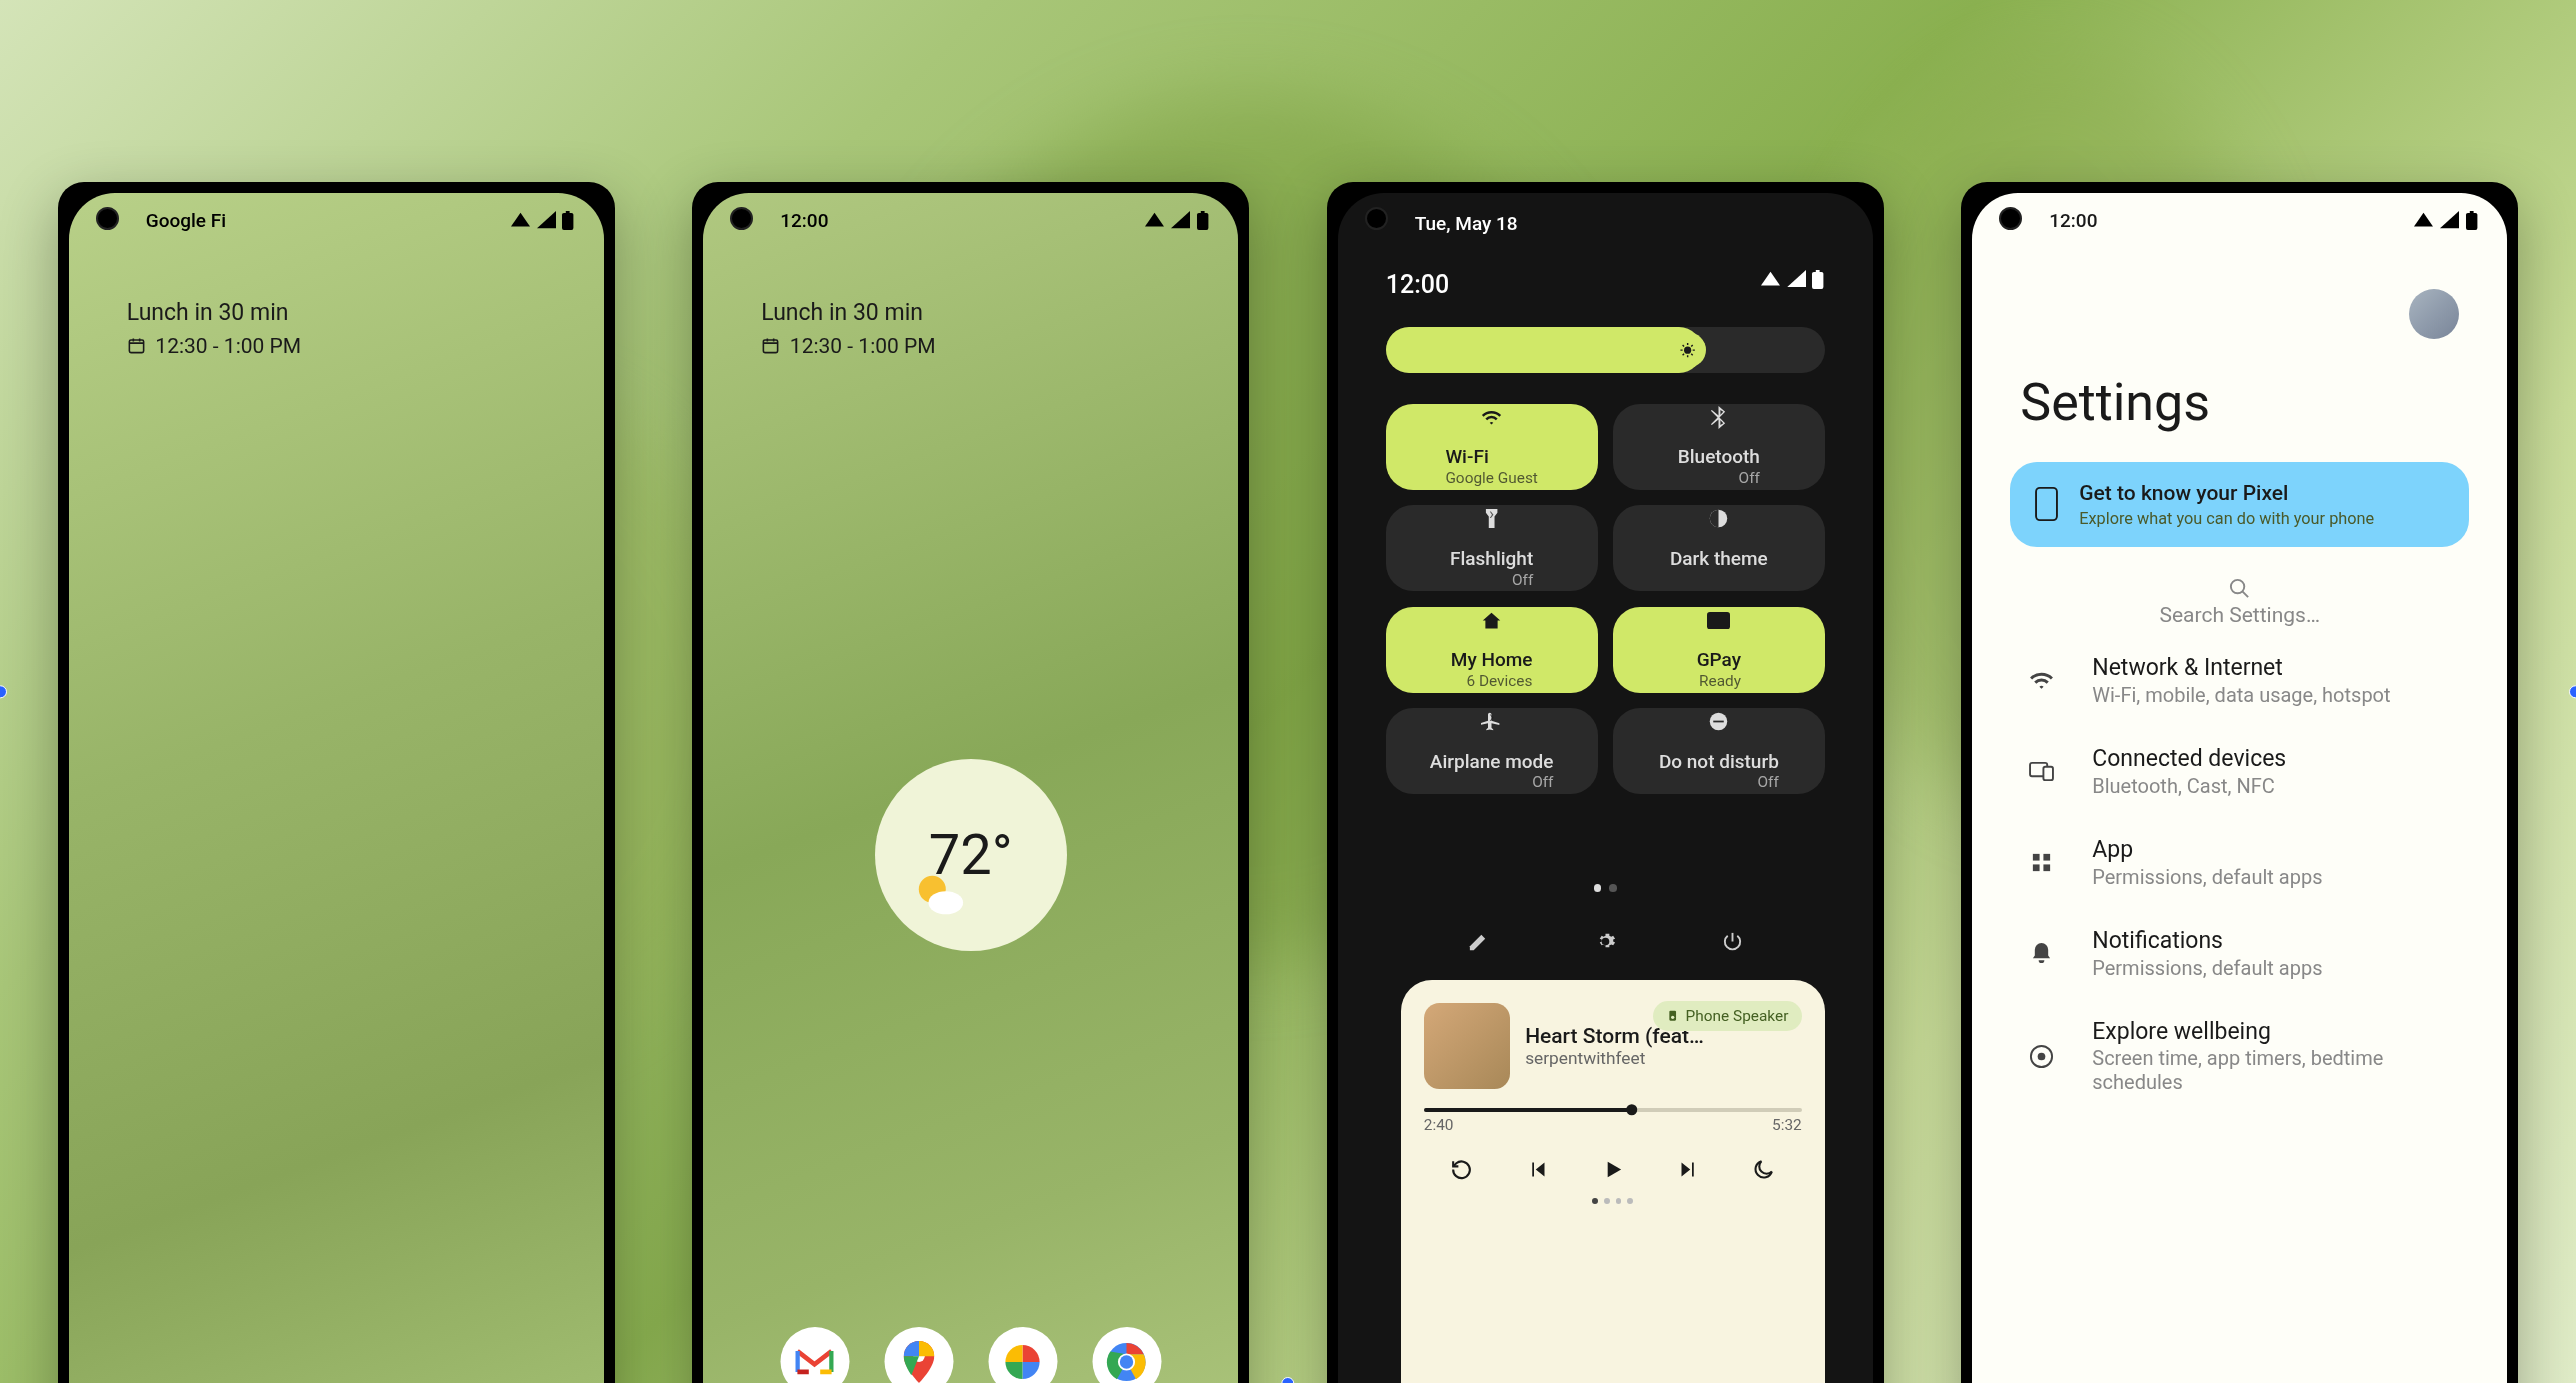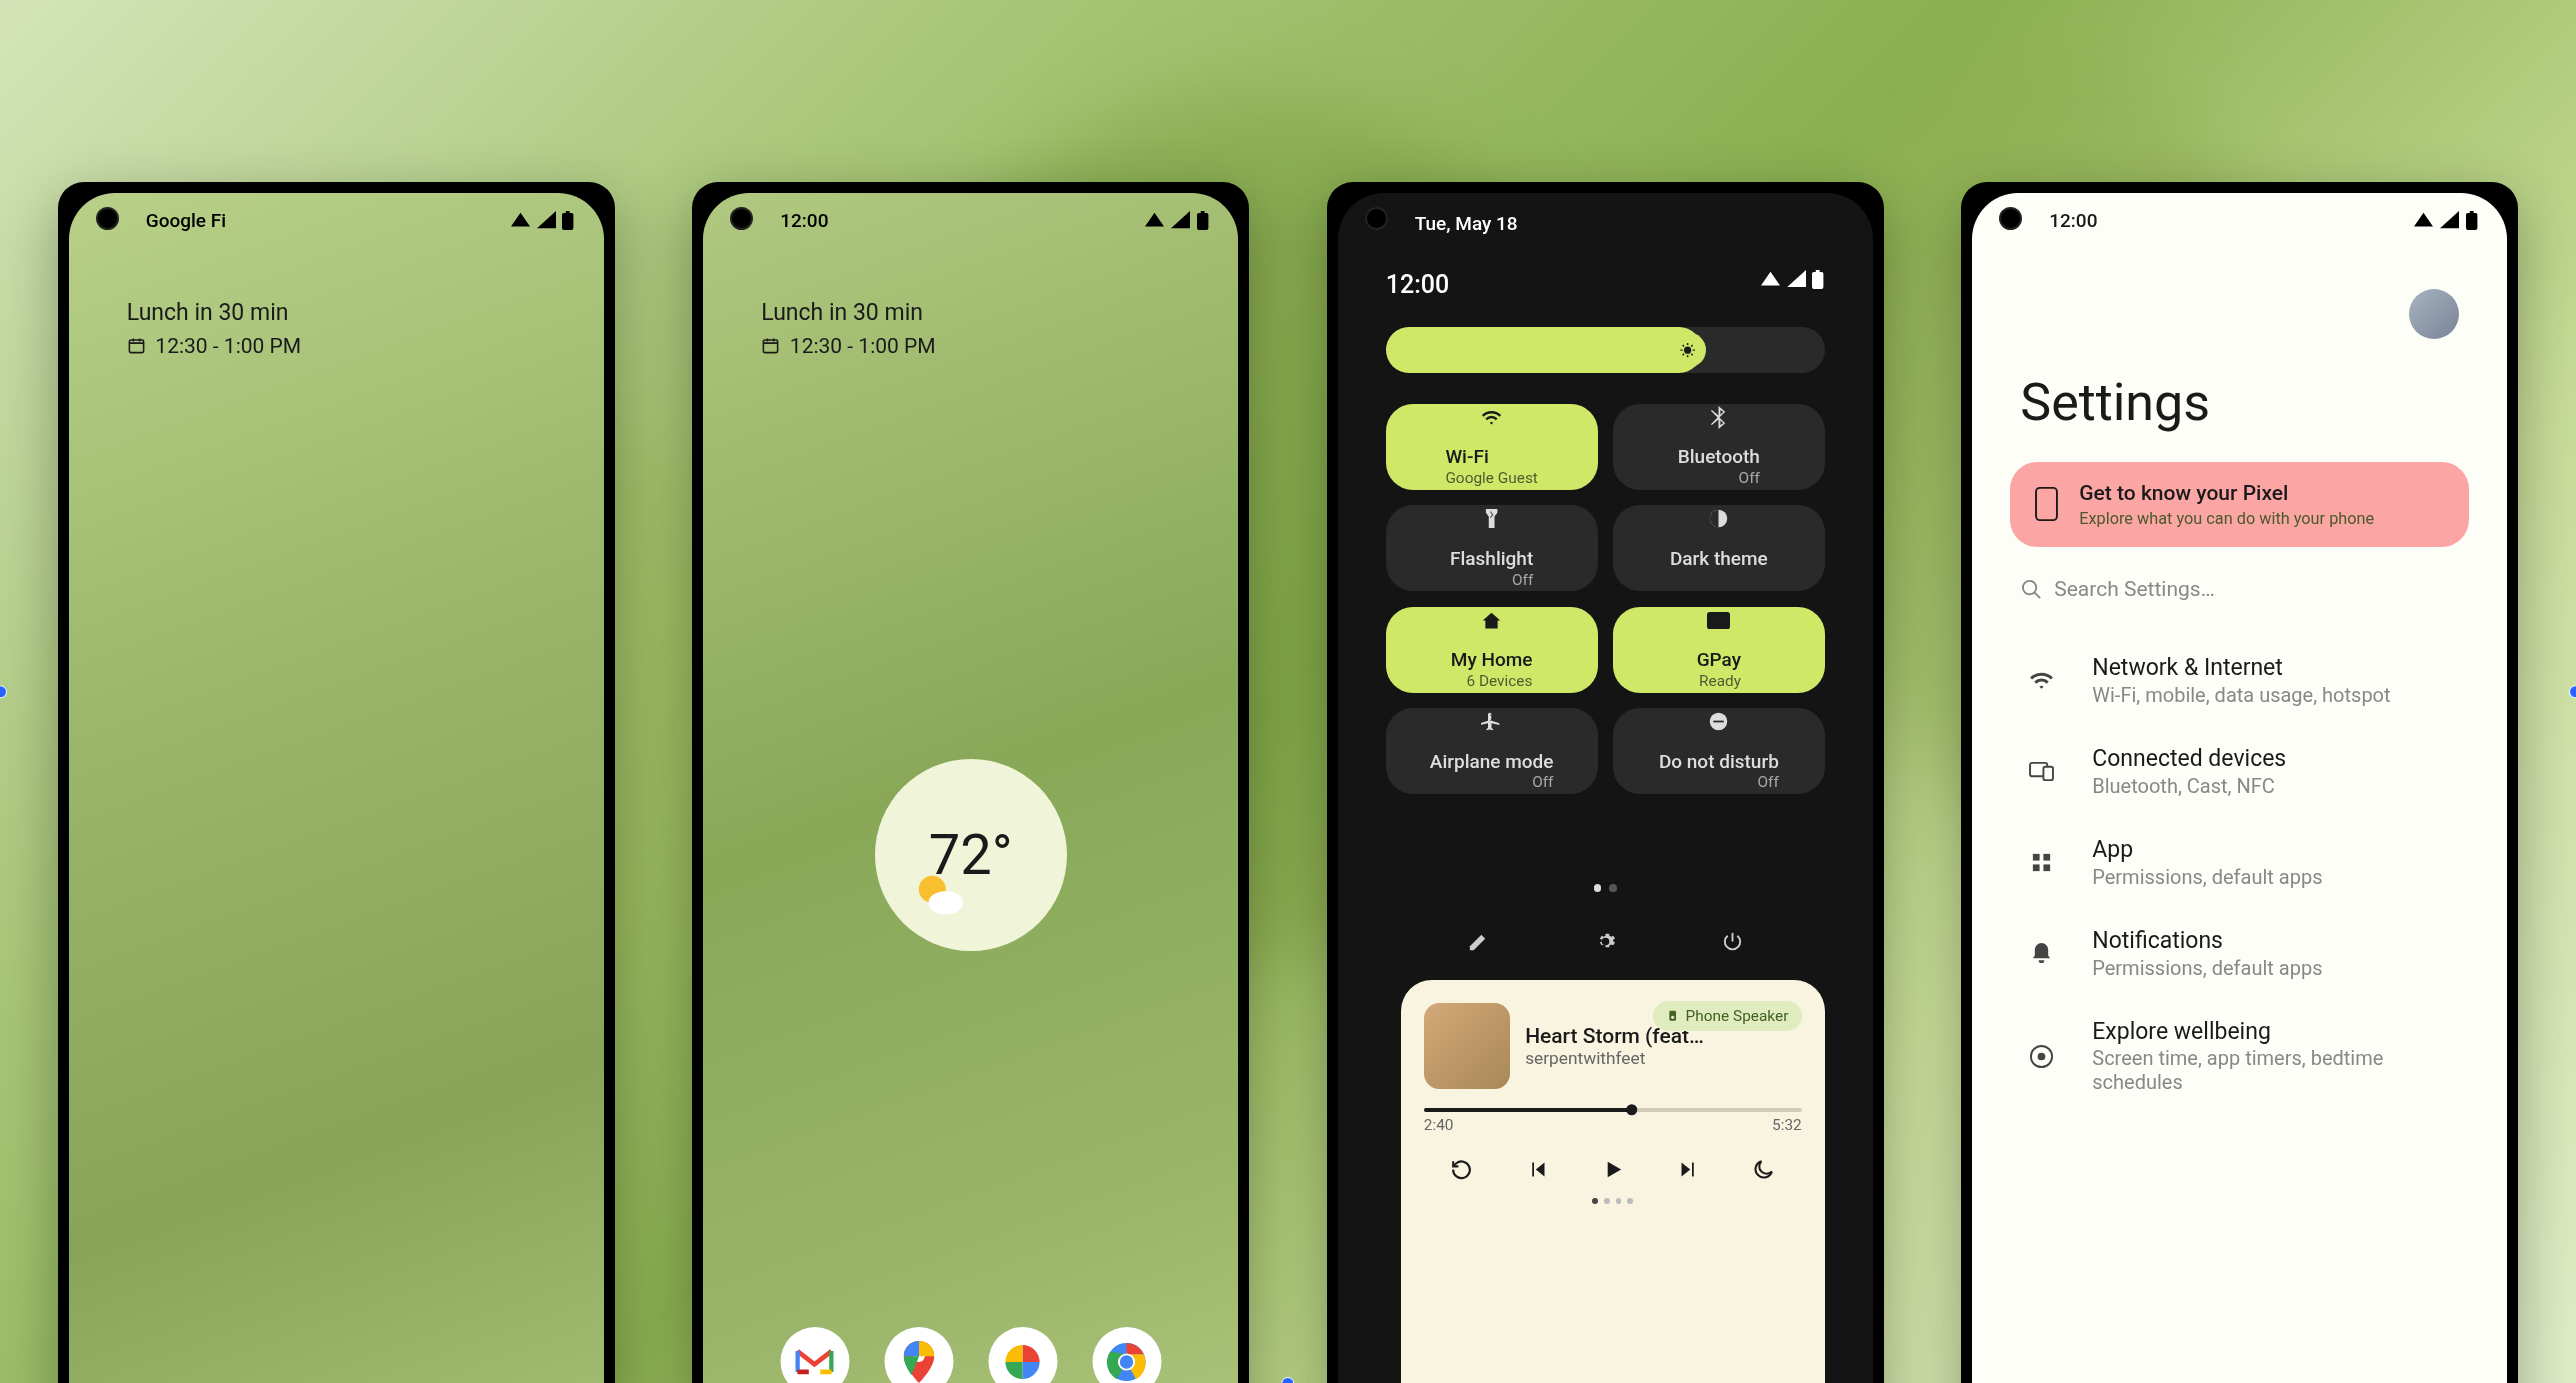--- a/index.html
+++ b/index.html
@@ -73,25 +73,25 @@
 .media-controls { display: flex; justify-content: space-around; align-items: center; margin-top: 17.3px; }
 .media-btn { width: 38px; height: 38px; display: flex; align-items: center; justify-content: center; }
 .media-pager { display:flex; gap:5.8px; justify-content:center; margin-top:9.6px;}
 .mp-dot { width:5.8px; height:5.8px; border-radius:50%; background:#bbb;}
 .mp-dot.on { background:#444;}
 
 
 .p4-screen { background: #fefef8; color: #1a1a1a; }
 .settings-avatar { position: absolute; top: 96px; right: 48px; width: 50px; height: 50px; border-radius: 50%; background: linear-gradient(135deg,#a8b4c0,#788498); }
 .settings-title { position: absolute; top: 179px; left: 48px; font-size: 52px; font-weight: 400; }
-.pixel-card { position: absolute; top: 269px; left: 38px; right: 38px; background: #fca5a5; border-radius: 27px; padding: 19px 23px; display: flex; gap: 19px; align-items: center; }
+.pixel-card { position: absolute; top: 269px; left: 38px; right: 38px; background: #7dd3fc; border-radius: 27px; padding: 19px 23px; display: flex; gap: 19px; align-items: center; }
 .pixel-card-text { display:flex; flex-direction:column; gap:3.8px;}
 .pixel-card-title { font-size: 21px; font-weight: 500; }
 .pixel-card-sub { font-size: 16.3px; color: #4a5a2a; }
-.settings-search { position: absolute; top: 384px; left: 48px; right: 48px; display: flex; align-items: center; gap: 11px; color: #888; font-size: 21px; }
+.settings-search { position: absolute; top: 384px; left: 48px; right: 48px; display: flex; align-items: center; gap: 3px; color: #888; font-size: 21px; flex-direction: column; }
 .settings-list { position: absolute; top: 461px; left: 48px; right: 48px; display: flex; flex-direction: column; gap: 38px; }
 .settings-item { display: flex; gap: 30px; align-items: center; }
 .settings-item-icon { width: 42px; height: 42px; display: flex; align-items: center; justify-content: center; flex-shrink: 0; }
 .settings-item-text { display: flex; flex-direction: column; gap: 1.9px; }
 .settings-item-title { font-size: 23px; font-weight: 400; }
 .settings-item-sub { font-size: 20px; color: #888; }
 
 
 .sel-box { position: absolute; inset: 0; pointer-events: none; }
 .sel-handle { position: absolute; width: 13.4px; height: 13.4px; background: #2962ff; border: 1.9px solid #fff; border-radius: 50%; }

